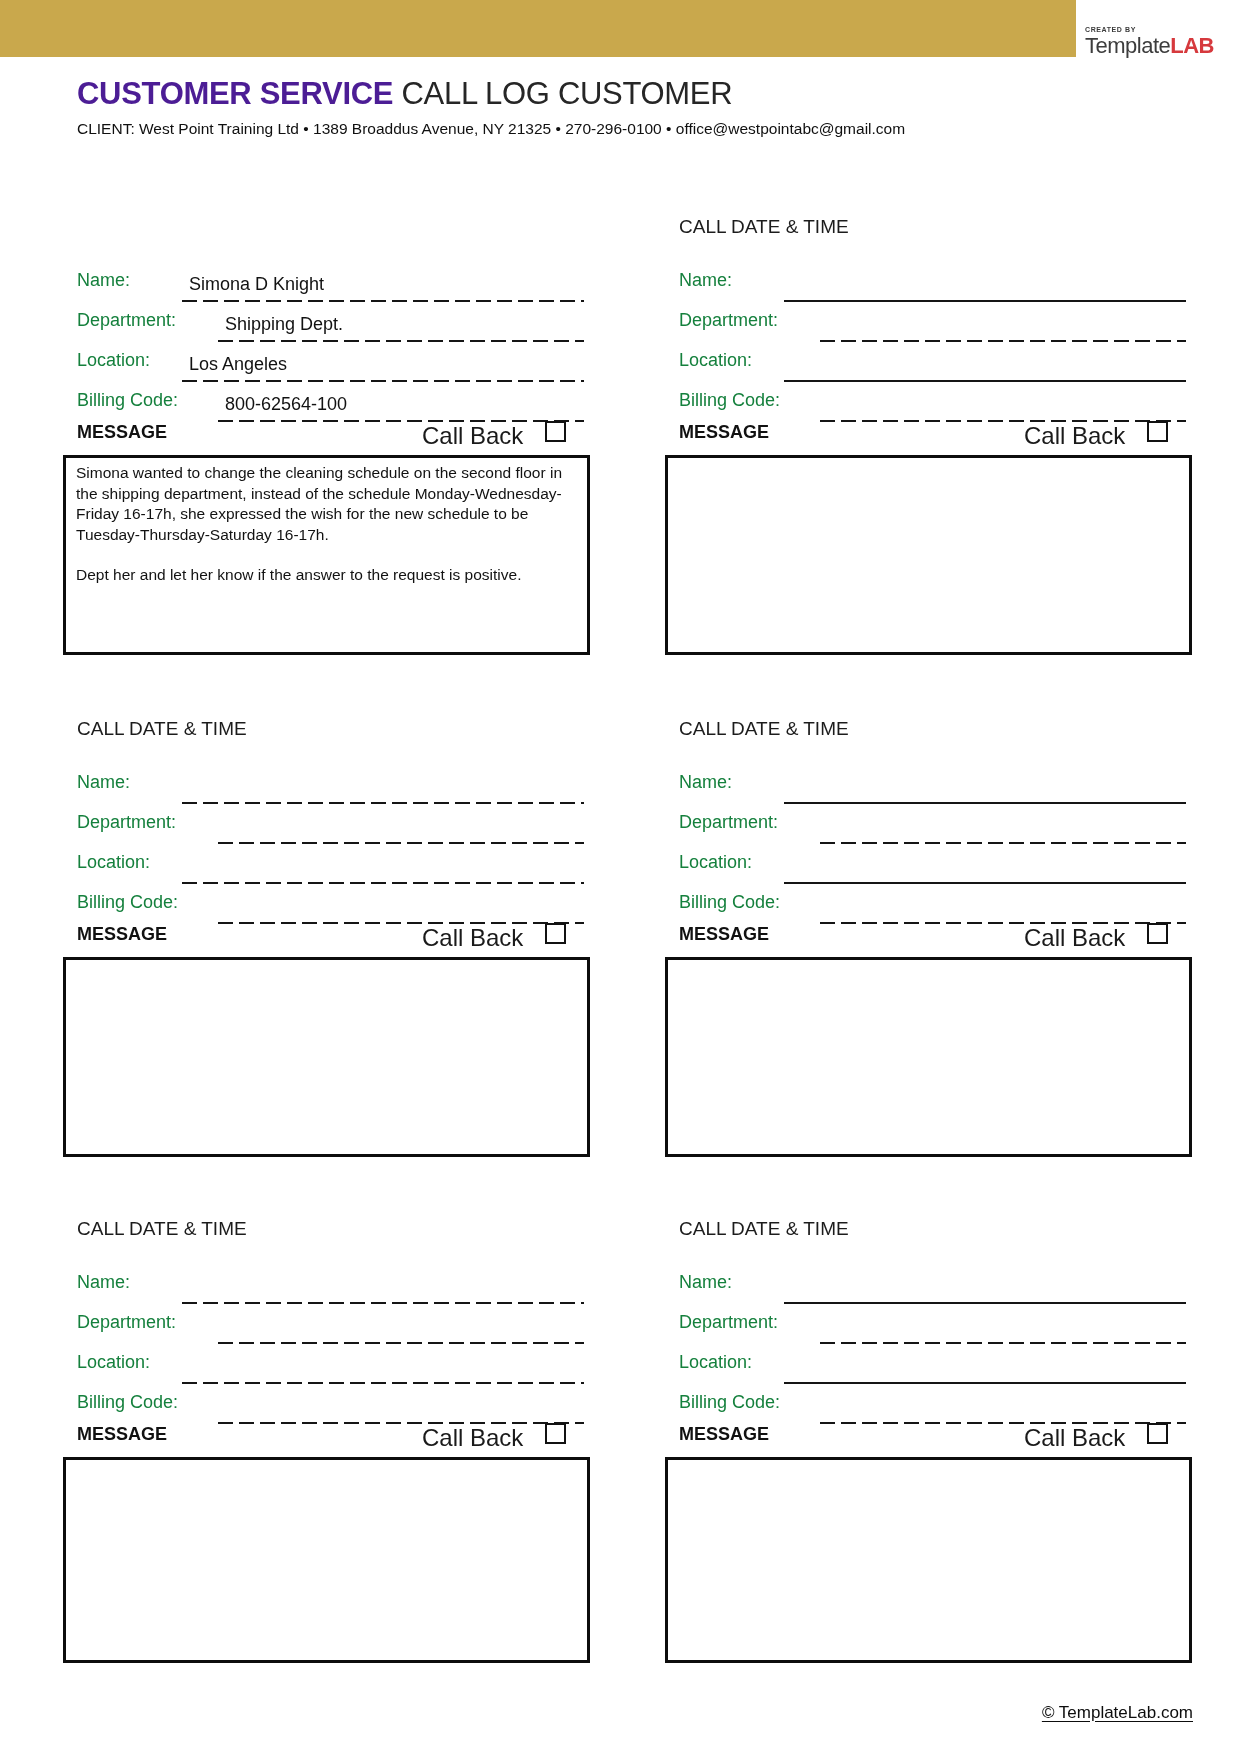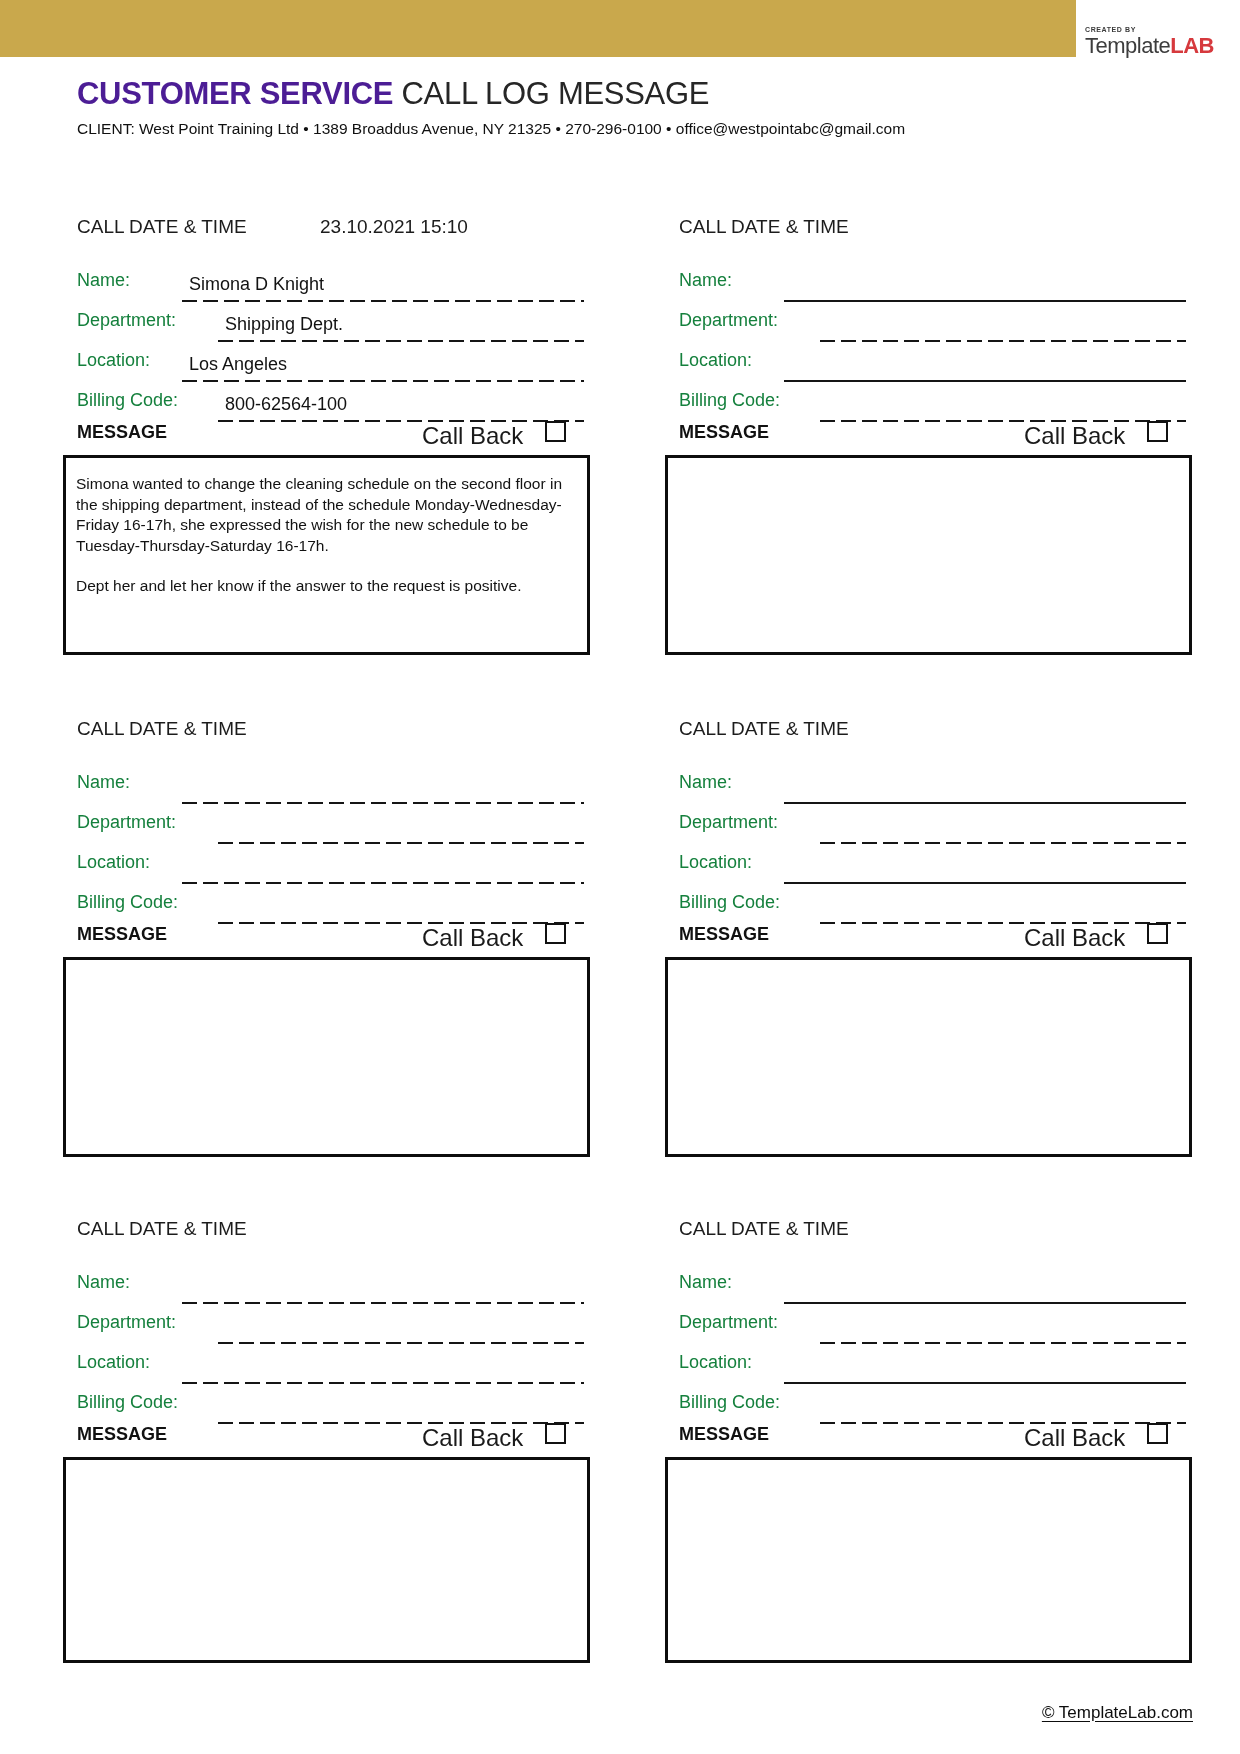--- a/index.html
+++ b/index.html
@@ -67,21 +67,21 @@
   .cb-label { position:absolute; left:359px; top:212px; font-size:24px; color:#1a1a1a; }
   .checkbox {
     position:absolute; left:482px; top:211px;
     width:17px; height:17px;
     border:2px solid #111; background:#fff;
   }
 
   .mbox {
     position:absolute; left:0; right:0; top:245px;
     border:3px solid #0d0d0d; background:#fff;
-    padding:16px 10px;
+    padding:5px 10px;
     font-size:15.5px; line-height:20.5px; color:#121212;
     box-sizing:border-box;
   }
   .mbox p { margin:0; }
   .mbox p.gap { height:20px; }
   .h200 { height:200px; }
   .h206 { height:206px; }
 
   
   .footer {
@@ -94,28 +94,25 @@
 </head>
 <body>
 
 <div class="top-bar"></div>
 
 <div class="logo">
   <span class="created-by">CREATED BY</span>
   <span class="brand"><span class="part1">Template</span><span class="part2">LAB</span></span>
 </div>
 
-<h1 class="title"><span class="hl">CUSTOMER SERVICE</span><span class="rest"> CALL LOG MESSAGE</span></h1>
+<h1 class="title"><span class="hl">CUSTOMER SERVICE</span><span class="rest"> CALL LOG CUSTOMER</span></h1>
 
 <div class="client-line">CLIENT: West Point Training Ltd • 1389 Broaddus Avenue, NY 21325 • 270-296-0100 • office@westpointabc@gmail.com</div>
 
 <section class="block" style="left:63px; top:210px;">
-  <div class="hdr">
-    <span class="hdr-label">CALL DATE &amp; TIME</span><span class="hdr-value">23.10.2021 15:10</span>
-  </div>
   <div class="fields">
     <div class="frow">
       <span class="flabel">Name:</span>
       <span class="fline short dashed"></span>
       <span class="fvalue short">Simona D Knight</span>
     </div>
     <div class="frow">
       <span class="flabel">Department:</span>
       <span class="fline long dashed"></span>
       <span class="fvalue long">Shipping Dept.</span>

